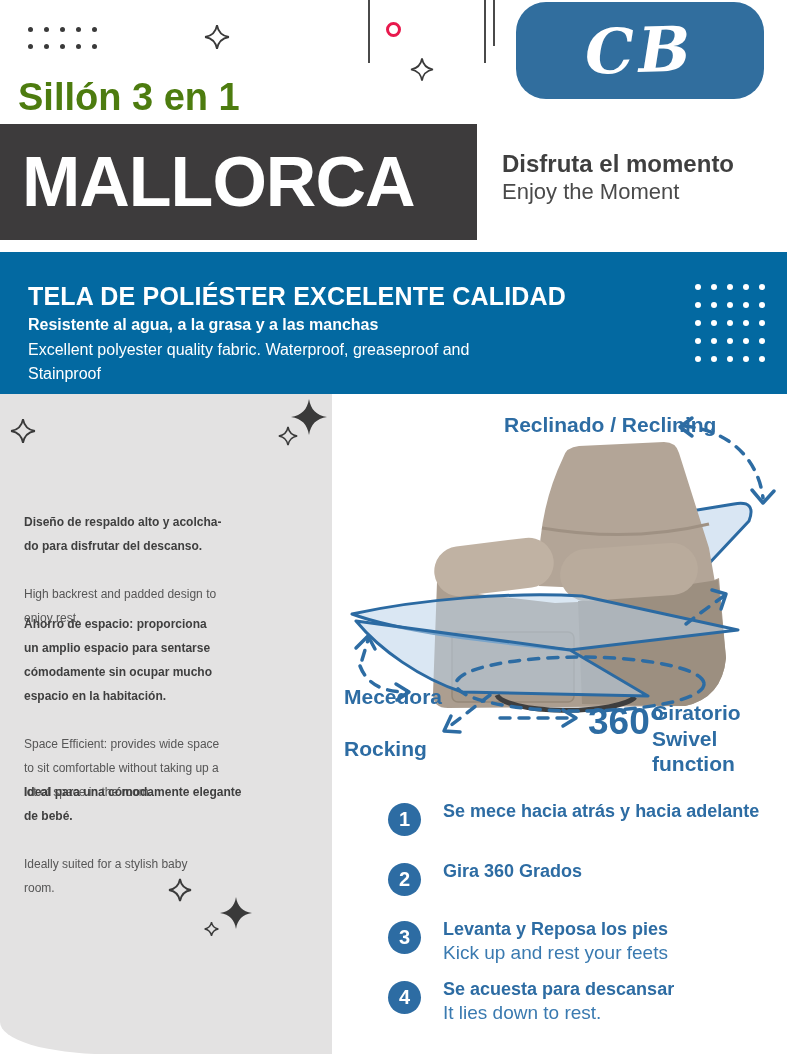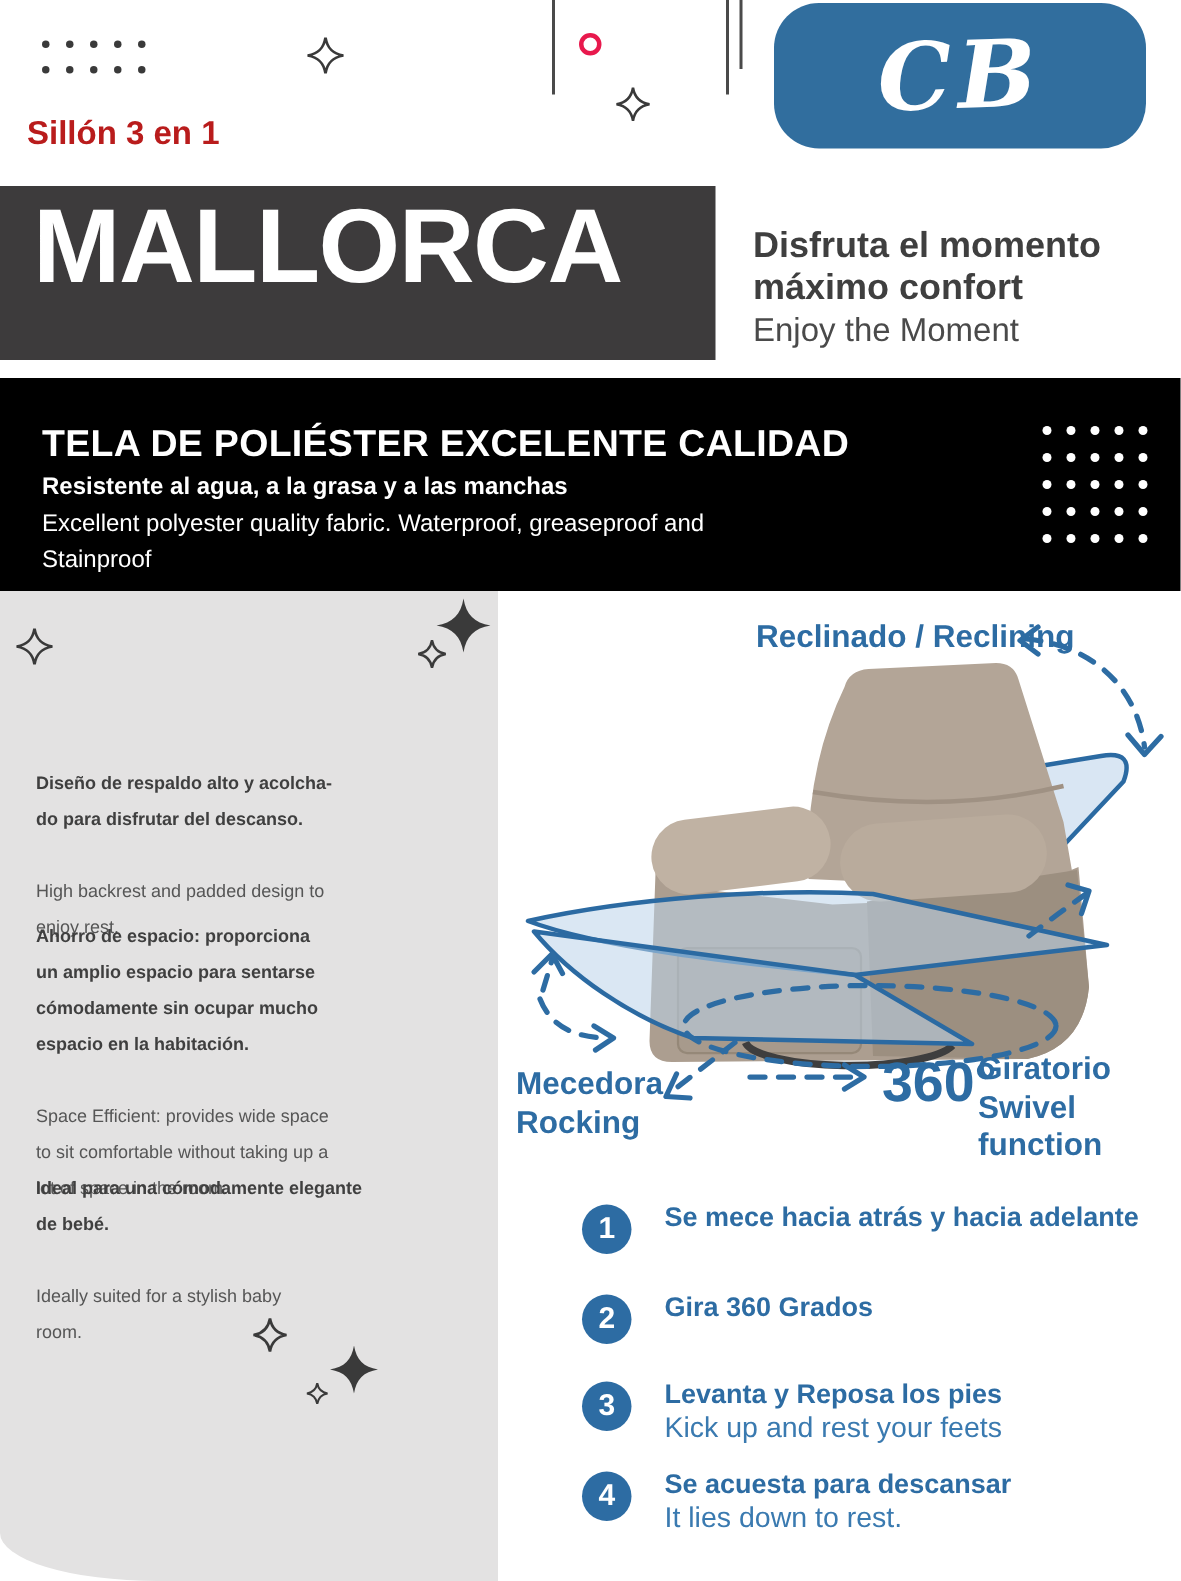--- a/index.html
+++ b/index.html
@@ -22,32 +22,32 @@
   .cb-logo {
     left:516px; top:2px; width:248px; height:97px; background:#316e9e;
     border-radius:30px; display:flex; align-items:center; justify-content:center;
   }
   .cb-logo span {
     font-family:"DejaVu Serif", serif; font-style:italic; font-weight:700;
     font-size:62px; color:#ffffff; letter-spacing:4px; transform:rotate(-2deg);
   }
 
   
-  .page-title { left:18px; top:76px; font-size:22px; font-weight:bold; color:#b91c1c; }
+  .page-title { left:18px; top:76px; font-size:38px; font-weight:bold; color:#4d7c0f; }
   .product-banner {
     left:0; top:124px; width:477px; height:116px; background:#3d3b3c;
-    display:flex; align-items:flex-start; padding-left:22px;
+    display:flex; align-items:center; padding-left:22px;
   }
   .product-banner span { color:#fff; font-weight:800; font-size:70px; letter-spacing:-1px; }
   .tagline { left:502px; top:150px; color:#3f3f3f; }
   .tagline .b { font-size:24px; font-weight:bold; line-height:28px; }
   .tagline .r { font-size:22px; line-height:28px; color:#4a4a4a; }
 
   
-  .fabric-banner { left:0; top:252px; width:787px; height:142px; background:#000000; color:#fff; padding:30px 0 0 28px; }
+  .fabric-banner { left:0; top:252px; width:787px; height:142px; background:#0369a1; color:#fff; padding:30px 0 0 28px; }
   .fabric-banner .t1 { font-size:25px; font-weight:bold; letter-spacing:.2px; }
   .fabric-banner .t2 { font-size:16px; font-weight:bold; margin-top:5px; }
   .fabric-banner .t3 { font-size:16px; margin-top:4px; line-height:24px; white-space:pre-line; width:640px; }
 
   
   .features-panel {
     left:0; top:394px; width:332px; height:660px; background:#e3e2e2;
     border-bottom-left-radius:105px 32px;
   }
   .panel-par { position:absolute; left:24px; width:300px; font-size:12px; line-height:24px; white-space:pre-line; }
@@ -107,21 +107,20 @@
 </div>
 
 <div class="abs page-title">Sillón 3 en 1</div>
 
 <div class="abs product-banner">
   <span>MALLORCA</span>
 </div>
 
 <div class="abs tagline">
   <div class="b">Disfruta el momento</div>
-  <div class="b">máximo confort</div>
   <div class="r">Enjoy the Moment</div>
 </div>
 
 <div class="abs fabric-banner">
   <div class="t1">TELA DE POLIÉSTER EXCELENTE CALIDAD</div>
   <div class="t2">Resistente al agua, a la grasa y a las manchas</div>
   <div class="t3">Excellent polyester quality fabric. Waterproof, greaseproof and
 Stainproof</div>
   <div class="dots-grid white" style="position:absolute; left:695px; top:32px;">
     <i></i>
@@ -242,21 +241,21 @@
     <path d="M422,90 L433,103 L444,91"></path>
     <path d="M121,316 L114,331 L130,332"></path>
     <path d="M233,310 L246,318 L233,326"></path>
     <path d="M66,284 L79,292 L67,300"></path>
     <path d="M382,190 L396,194 L391,209"></path>
     <path d="M26,248 L38,236 L45,249"></path>
   </g>
 </svg>
 
 <div class="abs dlabel" style="left:504px; top:412px;">Reclinado / Reclining</div>
-<div class="abs dlabel" style="left:344px; top:710px;">Mecedora</div>
+<div class="abs dlabel" style="left:344px; top:684px;">Mecedora</div>
 <div class="abs dlabel" style="left:344px; top:736px;">Rocking</div>
 <div class="abs dlabel deg360" style="left:588px; top:693px;">360°</div>
 <div class="abs dlabel" style="left:652px; top:700px;">Giratorio</div>
 <div class="abs dlabel" style="left:652px; top:726px;">Swivel function</div>
 
 <div class="abs flist-item" style="top:800px;">
   <div class="num-circle">1</div>
   <div class="flist-text">
     <div class="es">Se mece hacia atrás y hacia adelante</div>
   </div>

